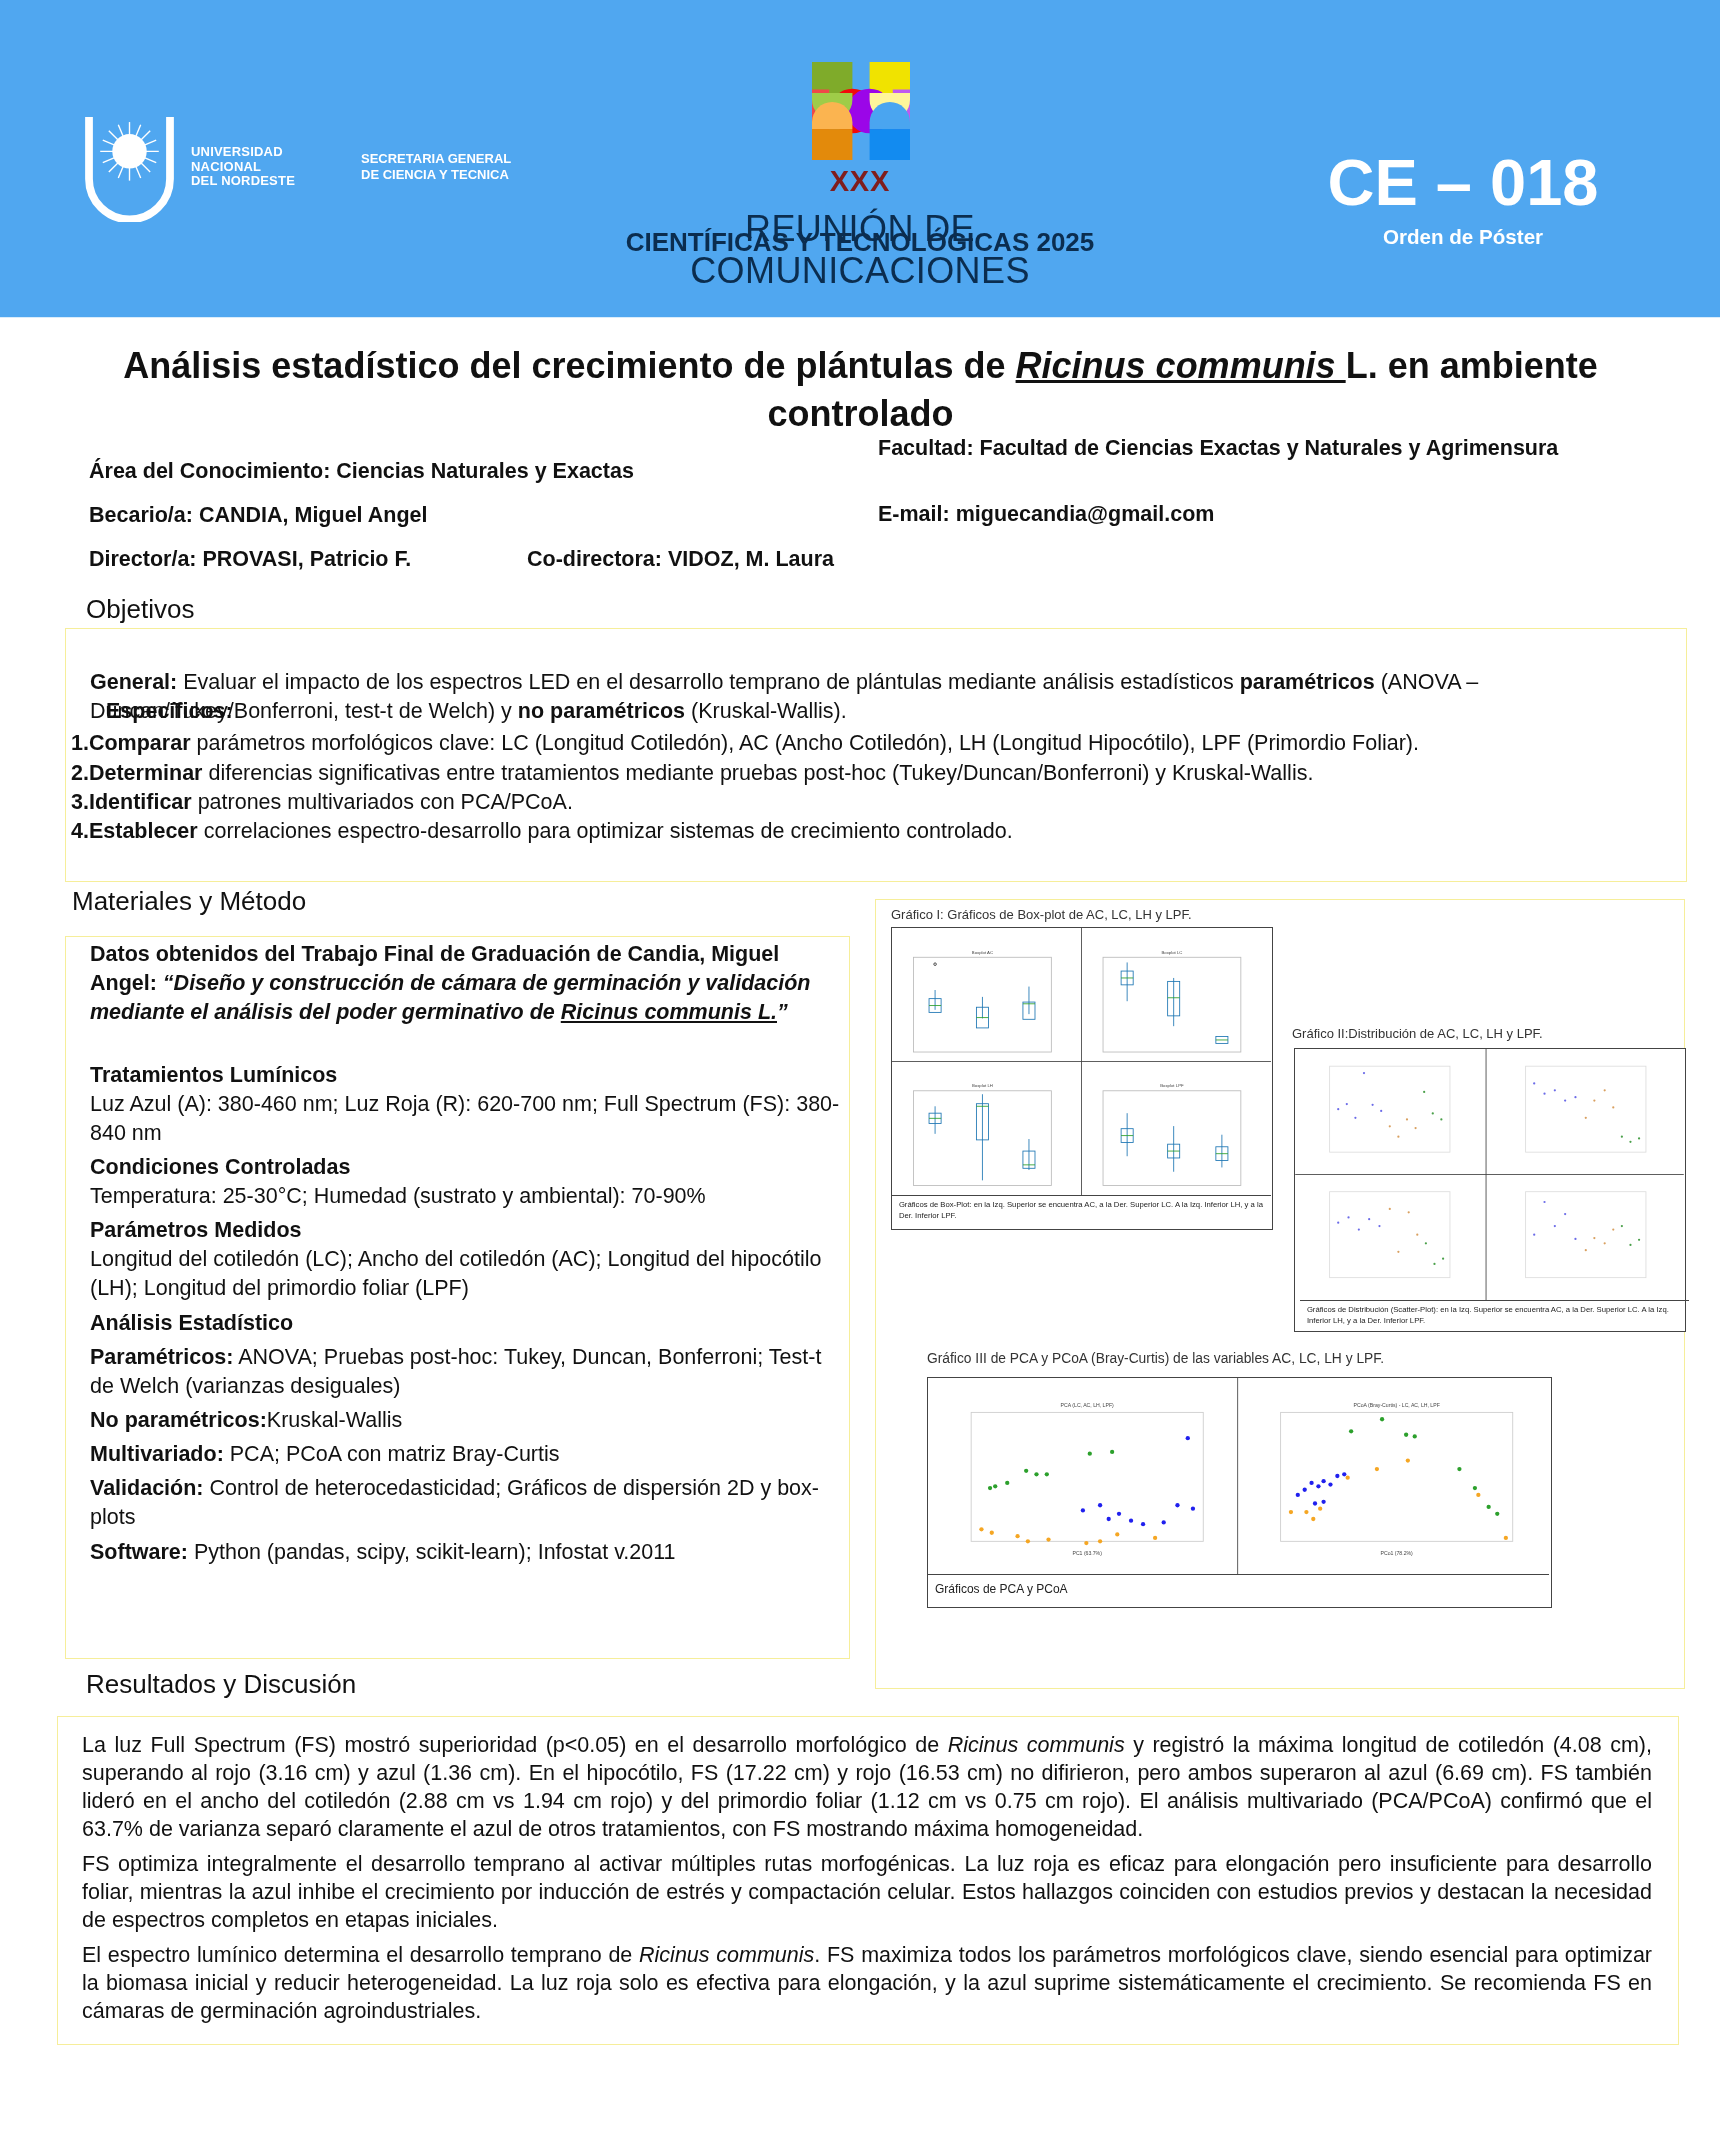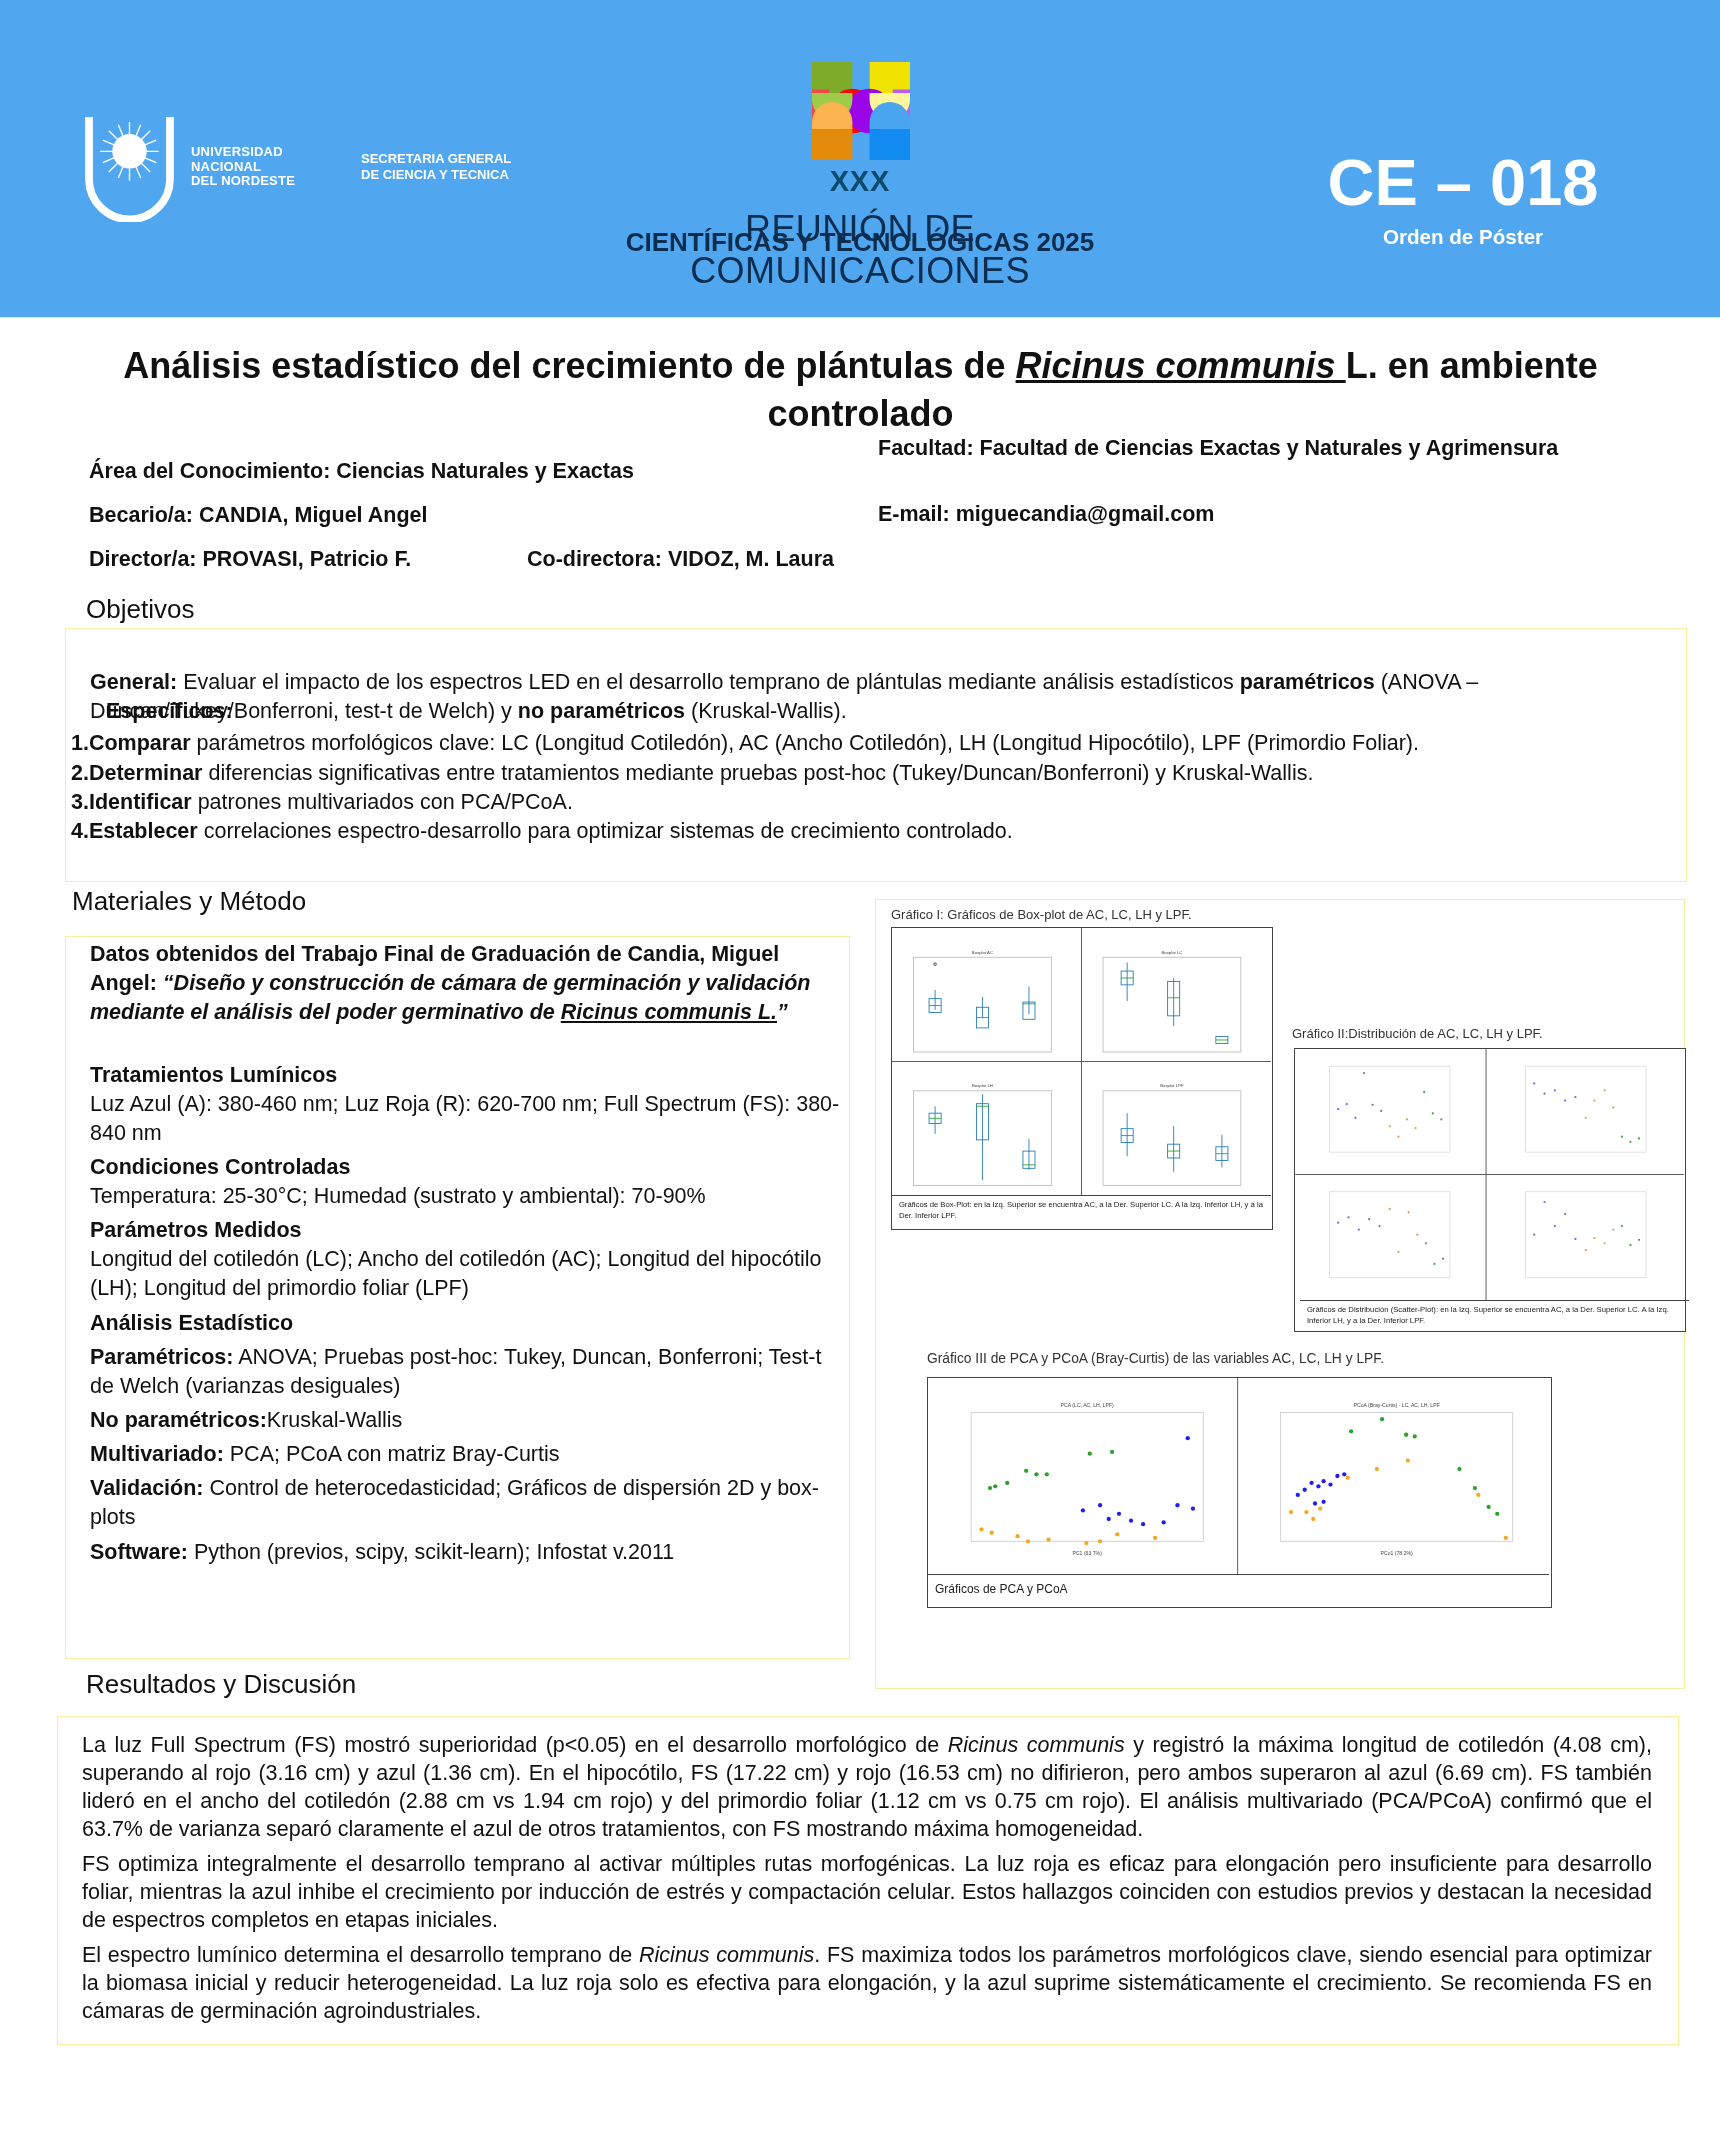--- a/index.html
+++ b/index.html
@@ -4,21 +4,21 @@
 <style>
   * { box-sizing: border-box; margin: 0; padding: 0; }
   body { width: 1721px; height: 2151px; background: #ffffff; font-family: "Liberation Sans", sans-serif; color: #111; position: relative; overflow: hidden; }
 
   
   .header { position: absolute; left: 0; top: 0; width: 1721px; height: 318px; background: #50a7f0; border-bottom: 1.7px solid #d9ecfb; }
   .unne-logo { position: absolute; left: 82px; top: 110px; width: 95px; height: 112px; }
   .unne-text { position: absolute; left: 191px; top: 145px; color: #fff; font-weight: bold; font-size: 13px; line-height: 14.6px; letter-spacing: 0.2px; }
   .secyt-text { position: absolute; left: 361px; top: 151px; color: #fff; font-weight: bold; font-size: 13px; line-height: 15.5px; }
   .event-logo { position: absolute; left: 812px; top: 62px; width: 98px; height: 98px; }
-  .event-xxx { position: absolute; left: 602px; top: 165px; width: 516px; text-align: center; color: #0c4a6e; font-weight: 900; font-size: 29px; letter-spacing: 0.9px; }
+  .event-xxx { position: absolute; left: 602px; top: 165px; width: 516px; text-align: center; color: #7f1d1d; font-weight: 900; font-size: 29px; letter-spacing: 0.9px; }
   .event-l1 { position: absolute; left: 602px; top: 208px; width: 516px; text-align: center; color: #0b2d4f; font-size: 36px; letter-spacing: 0.4px; }
   .event-l2 { position: absolute; left: 602px; top: 227px; width: 516px; text-align: center; color: #0b2d4f; font-weight: 900; font-size: 26px; }
   .code { position: absolute; left: 1291px; top: 145px; width: 344px; text-align: center; color: #fff; font-weight: bold; font-size: 65px; }
   .code-sub { position: absolute; left: 1291px; top: 225px; width: 344px; text-align: center; color: #fff; font-weight: bold; font-size: 20.6px; }
 
   
   .title { position: absolute; left: 86px; top: 342px; width: 1549px; text-align: center; font-weight: bold; font-size: 36px; line-height: 48px; }
   .title u { font-style: italic; }
   .meta { position: absolute; font-weight: bold; font-size: 21.5px; }
 
@@ -137,21 +137,21 @@
       <div class="h">Parámetros Medidos</div>
       <div>Longitud del cotiledón (LC); Ancho del cotiledón (AC); Longitud del hipocótilo (LH); Longitud del primordio foliar (LPF)</div>
     </div>
   <div class="blk">
       <div class="h">Análisis Estadístico</div>
     </div>
   <div class="blk"><b>Paramétricos:</b><span> ANOVA; Pruebas post-hoc: Tukey, Duncan, Bonferroni; Test-t de Welch (varianzas desiguales)</span></div>
   <div class="blk"><b>No paramétricos:</b><span>Kruskal-Wallis</span></div>
   <div class="blk"><b>Multivariado:</b><span> PCA; PCoA con matriz Bray-Curtis</span></div>
   <div class="blk"><b>Validación:</b><span> Control de heterocedasticidad; Gráficos de dispersión 2D y box-plots</span></div>
-  <div class="blk"><b>Software:</b><span> Python (previos, scipy, scikit-learn); Infostat v.2011</span></div>
+  <div class="blk"><b>Software:</b><span> Python (pandas, scipy, scikit-learn); Infostat v.2011</span></div>
 </div>
 
 <div class="panel" style="left:875px; top:899px; width:810px; height:790px;"></div>
 
 <div class="fig-title" style="left:891px; top:907px;">Gráfico I: Gráficos de Box-plot de AC, LC, LH y LPF.</div>
 <div class="fig-frame" style="left:891px; top:927px; width:382px; height:303px;">
   <svg width="379" height="267" viewBox="0 0 440 310">
     <line x1="220" y1="0" x2="220" y2="310" stroke="#444"></line>
     <line x1="0" y1="155" x2="440" y2="155" stroke="#444"></line>
 

